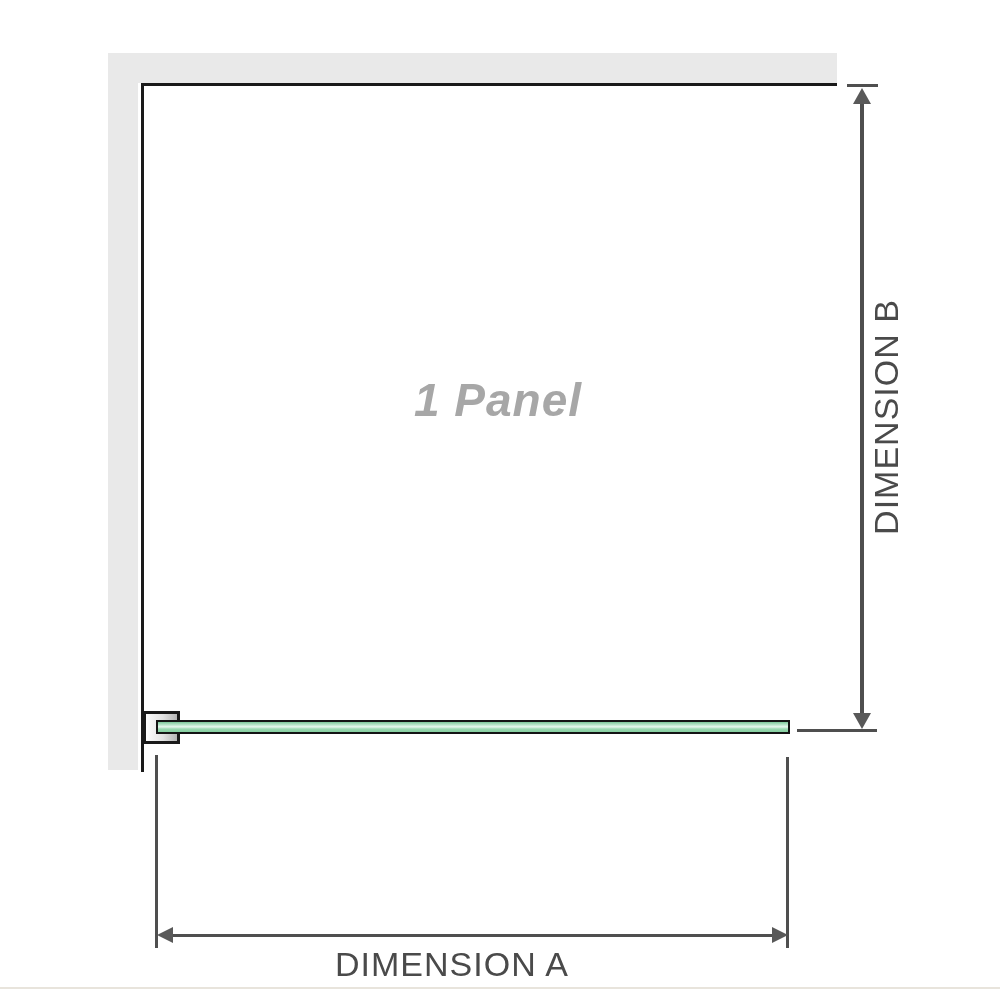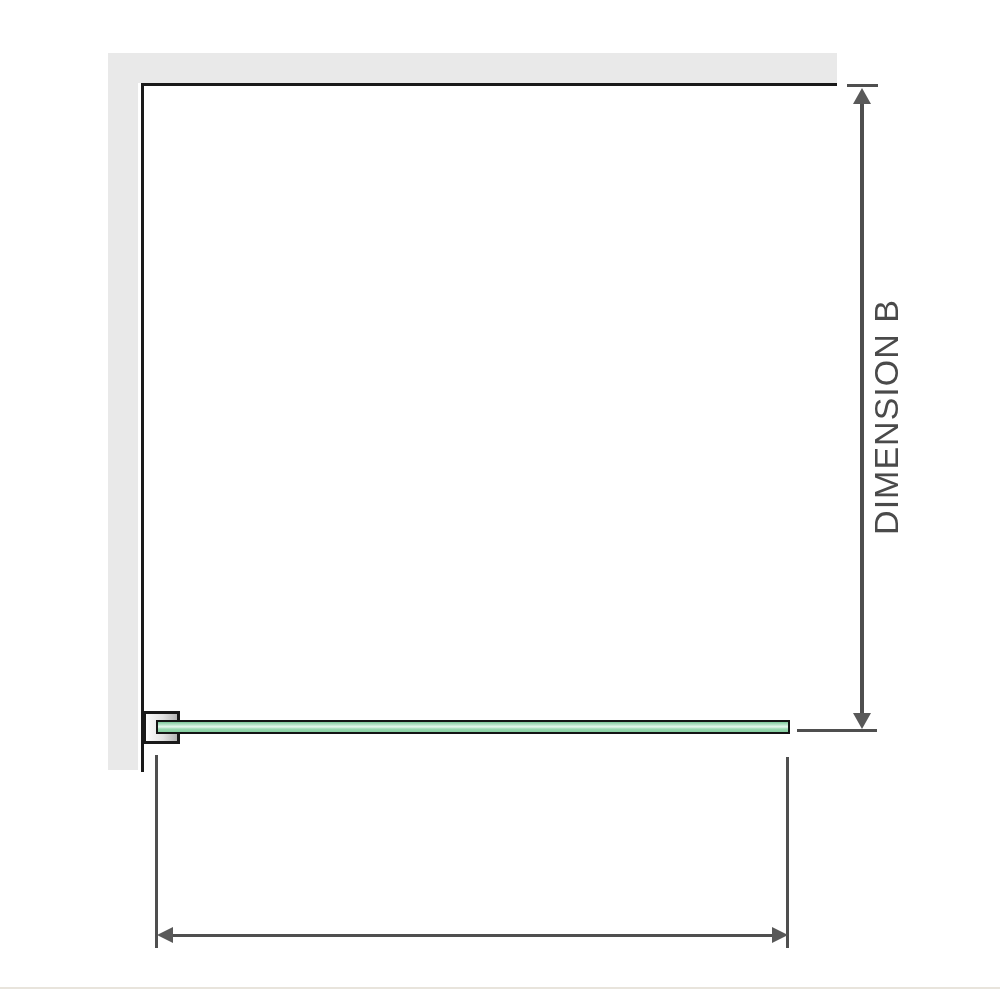--- a/index.html
+++ b/index.html
@@ -127,32 +127,34 @@
 <body>
 
 <div class="canvas">
 
   <div class="abs wall-top"></div>
   <div class="abs wall-left"></div>
 
   <div class="abs panel-top-line"></div>
   <div class="abs panel-left-line"></div>
 
+  <div class="abs panel-label">1 Panel</div>
 
   <div class="abs bracket"></div>
   <div class="abs glass"></div>
 
   <div class="abs dim dimb-tick-top"></div>
   <div class="abs dim dimb-tick-bottom"></div>
   <div class="abs dim dimb-line"></div>
   <div class="abs arrow arrow-up"></div>
   <div class="abs arrow arrow-down"></div>
   <div class="abs dim-label dimb-label">DIMENSION B</div>
 
   <div class="abs dim exta-left"></div>
   <div class="abs dim exta-right"></div>
   <div class="abs dim dima-line"></div>
   <div class="abs arrow arrow-left"></div>
   <div class="abs arrow arrow-right"></div>
+  <div class="abs dim-label dima-label">DIMENSION A</div>
 
   <div class="abs bottom-rule"></div>
 
 </div>
 
 </body></html>

